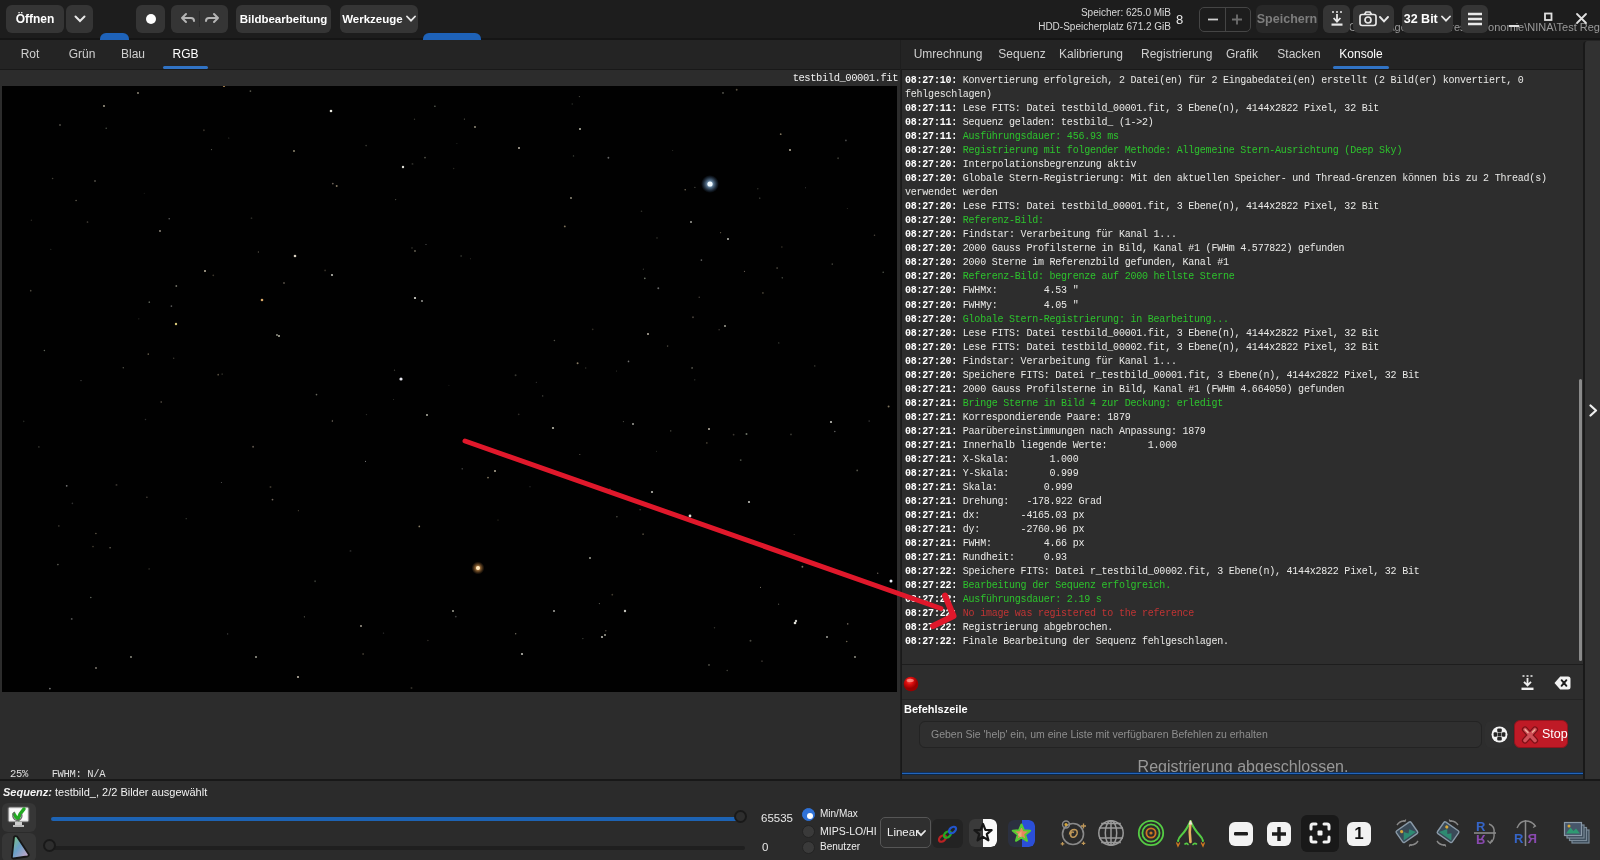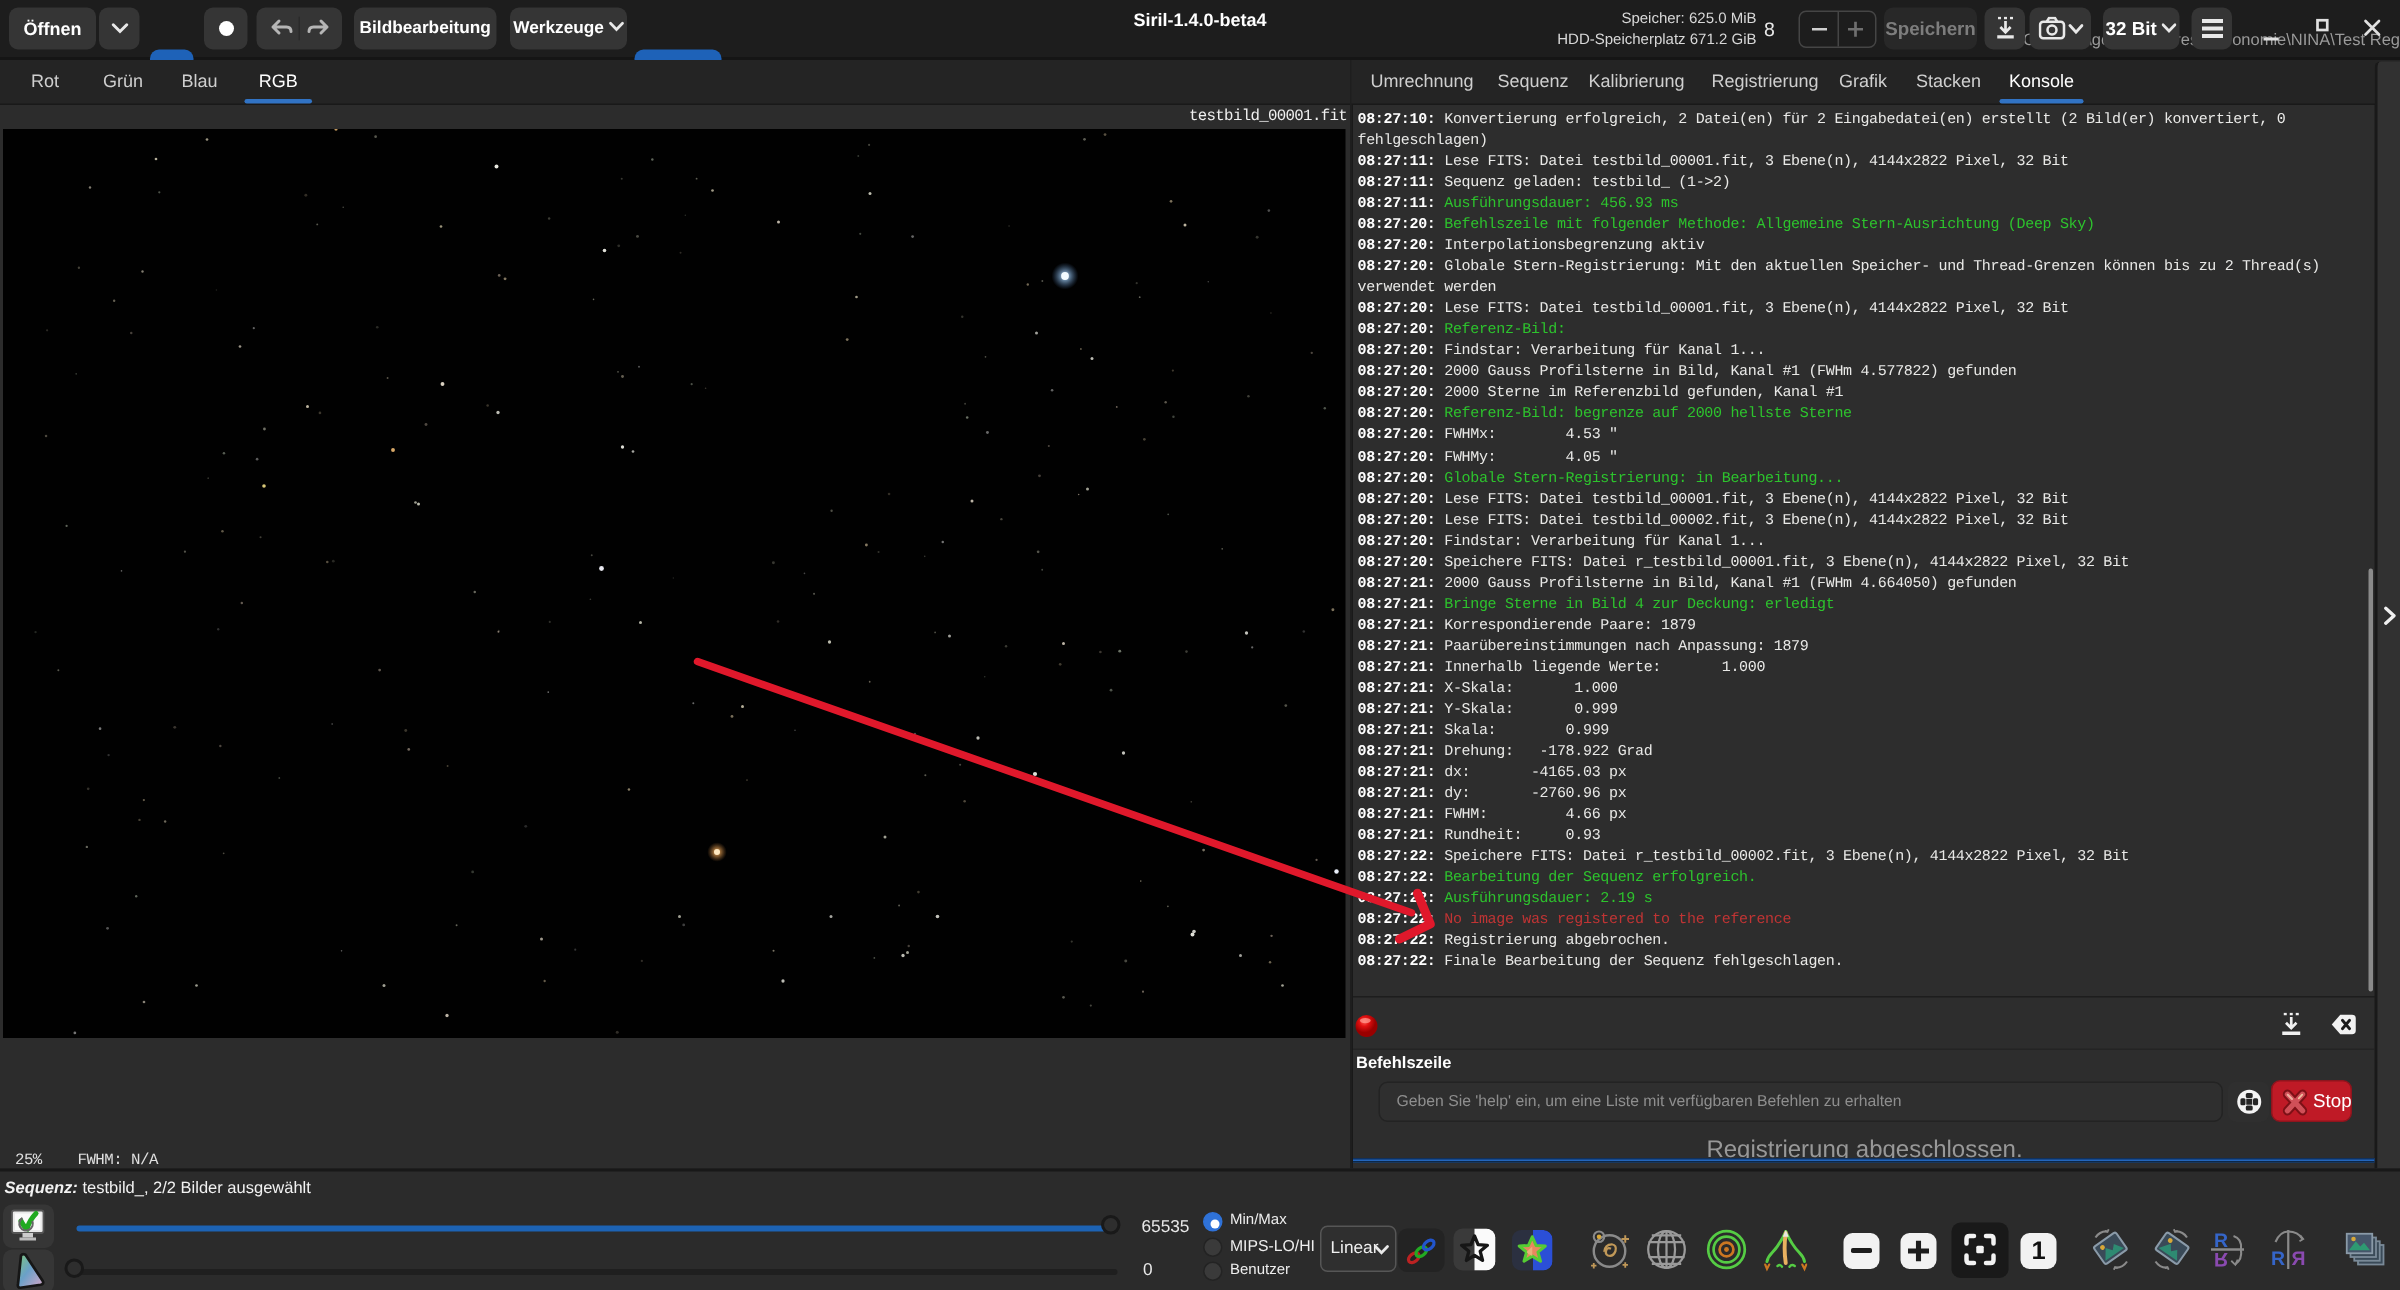--- a/index.html
+++ b/index.html
@@ -85,21 +85,20 @@
       </svg></div>
   <div class="hbtn" style="left:236px;width:95px;font-size:11.5px;">Bildbearbeitung <svg class="chev" width="10" height="7" viewBox="0 0 10 7">
         <path d="M1 1 L5 5.2 L9 1" stroke="#e8e8e8" stroke-width="1.8" fill="none" stroke-linecap="round"></path>
       </svg></div>
   <div class="hbtn" style="left:340px;width:78px;font-size:11.5px;">Werkzeuge <svg class="chev" width="10" height="7" viewBox="0 0 10 7">
         <path d="M1 1 L5 5.2 L9 1" stroke="#e8e8e8" stroke-width="1.8" fill="none" stroke-linecap="round"></path>
       </svg></div>
   <div class="hbtn blue" style="left:423px;width:58px;font-size:11.5px;">Skripte <svg class="chev" width="10" height="7" viewBox="0 0 10 7">
         <path d="M1 1 L5 5.2 L9 1" stroke="#fff" stroke-width="1.8" fill="none" stroke-linecap="round"></path>
       </svg></div>
-  <div id="title1">Siril-1.4.0-beta4</div>
   <div id="title2">C:\Users\georg\Pictures\Astronomie\NINA\Test Reg</div>
   <div id="mem">Speicher: 625.0 MiB<br>HDD-Speicherplatz 671.2 GiB</div>
   <div id="num8">8</div>
   <div id="spin"><div class="sep"></div>
     <svg width="50" height="23" viewBox="0 0 50 23">
         <path d="M8 11.5 L18 11.5" stroke="#cfcfcf" stroke-width="1.8"></path>
         <path d="M32 11.5 L42 11.5 M37 6.5 L37 16.5" stroke="#6f6f6f" stroke-width="1.8"></path>
       </svg>
   </div>
   <div class="hbtn dim" style="left:1256px;width:62px;font-size:12.5px;">Speichern</div>
@@ -402,21 +401,21 @@
   </div>
   <div id="zoomrow">25%&nbsp;&nbsp;&nbsp;&nbsp;FWHM:&nbsp;N/A</div>
 </div>
 
 <div id="right">
   <div id="console"><b>08:27:10:</b> Konvertierung erfolgreich, 2 Datei(en) für 2 Eingabedatei(en) erstellt (2 Bild(er) konvertiert, 0
 fehlgeschlagen)
 <b>08:27:11:</b> Lese FITS: Datei testbild_00001.fit, 3 Ebene(n), 4144x2822 Pixel, 32 Bit
 <b>08:27:11:</b> Sequenz geladen: testbild_ (1-&gt;2)
 <b>08:27:11:</b> <span class="g">Ausführungsdauer: 456.93 ms</span>
-<b>08:27:20:</b> <span class="g">Befehlszeile mit folgender Methode: Allgemeine Stern-Ausrichtung (Deep Sky)</span>
+<b>08:27:20:</b> <span class="g">Registrierung mit folgender Methode: Allgemeine Stern-Ausrichtung (Deep Sky)</span>
 <b>08:27:20:</b> Interpolationsbegrenzung aktiv
 <b>08:27:20:</b> Globale Stern-Registrierung: Mit den aktuellen Speicher- und Thread-Grenzen können bis zu 2 Thread(s)
 verwendet werden
 <b>08:27:20:</b> Lese FITS: Datei testbild_00001.fit, 3 Ebene(n), 4144x2822 Pixel, 32 Bit
 <b>08:27:20:</b> <span class="g">Referenz-Bild:</span>
 <b>08:27:20:</b> Findstar: Verarbeitung für Kanal 1...
 <b>08:27:20:</b> 2000 Gauss Profilsterne in Bild, Kanal #1 (FWHm 4.577822) gefunden
 <b>08:27:20:</b> 2000 Sterne im Referenzbild gefunden, Kanal #1
 <b>08:27:20:</b> <span class="g">Referenz-Bild: begrenze auf 2000 hellste Sterne</span>
 <b>08:27:20:</b> FWHMx:        4.53 "

